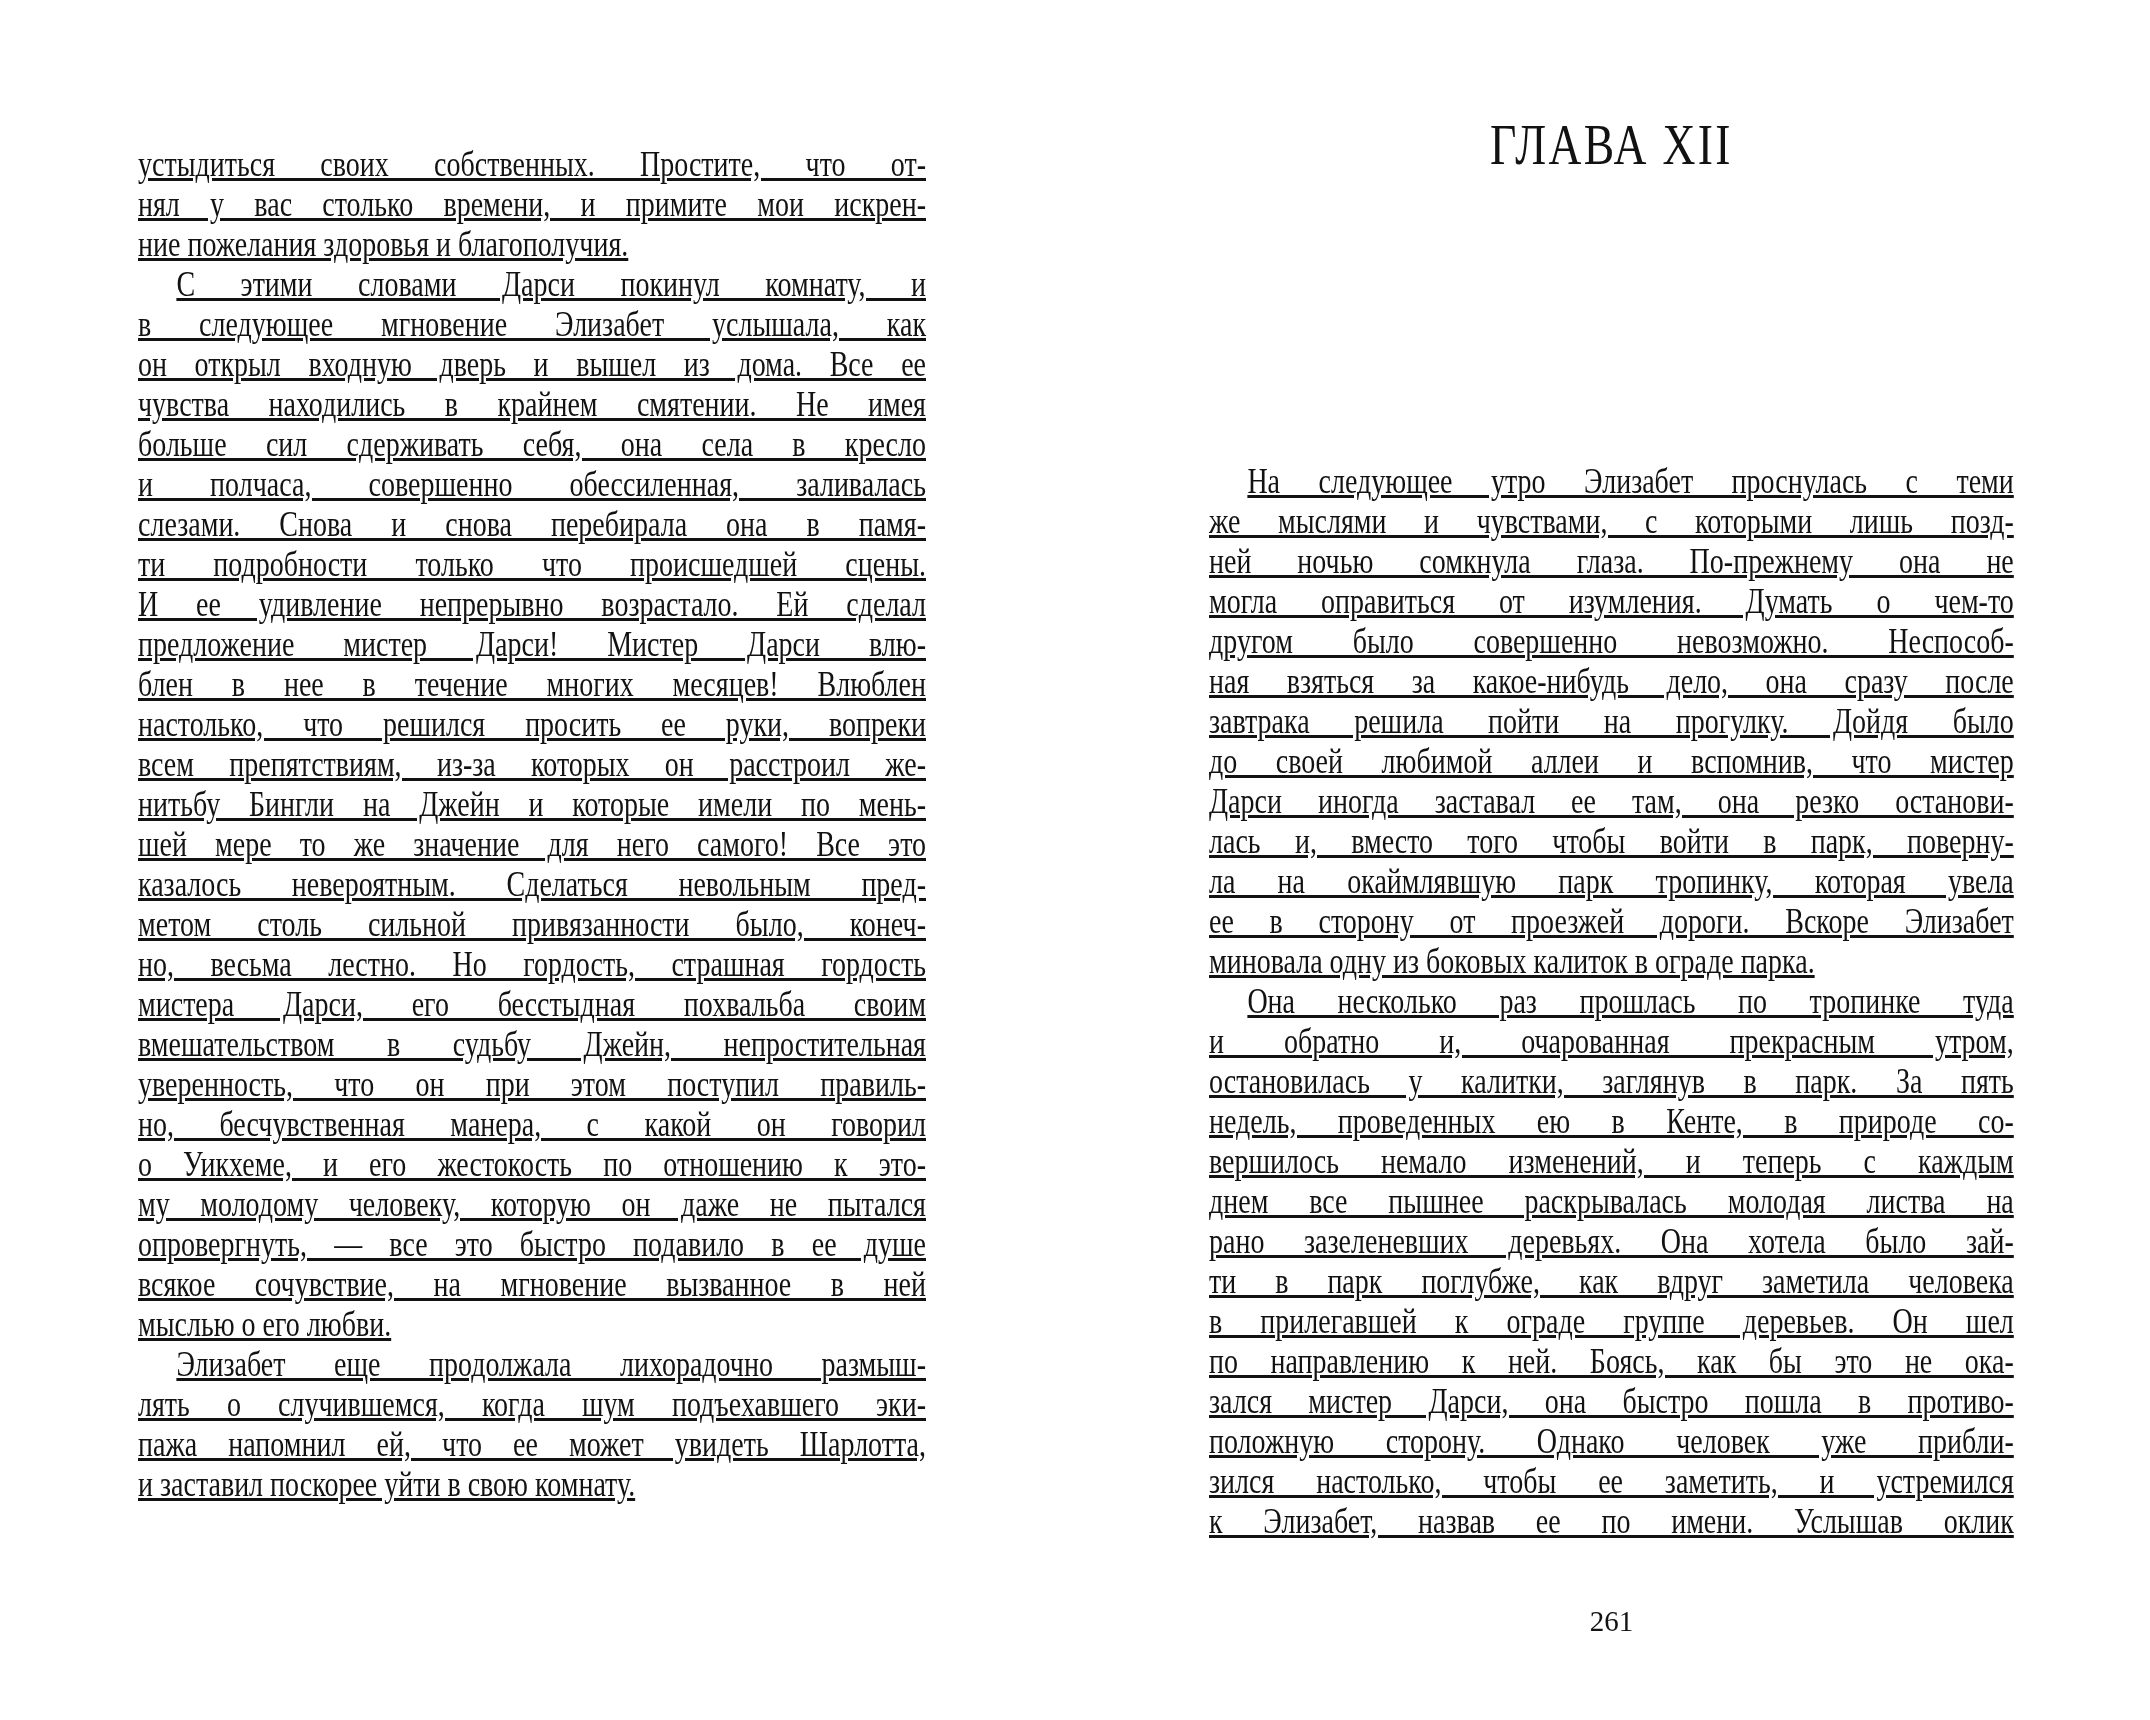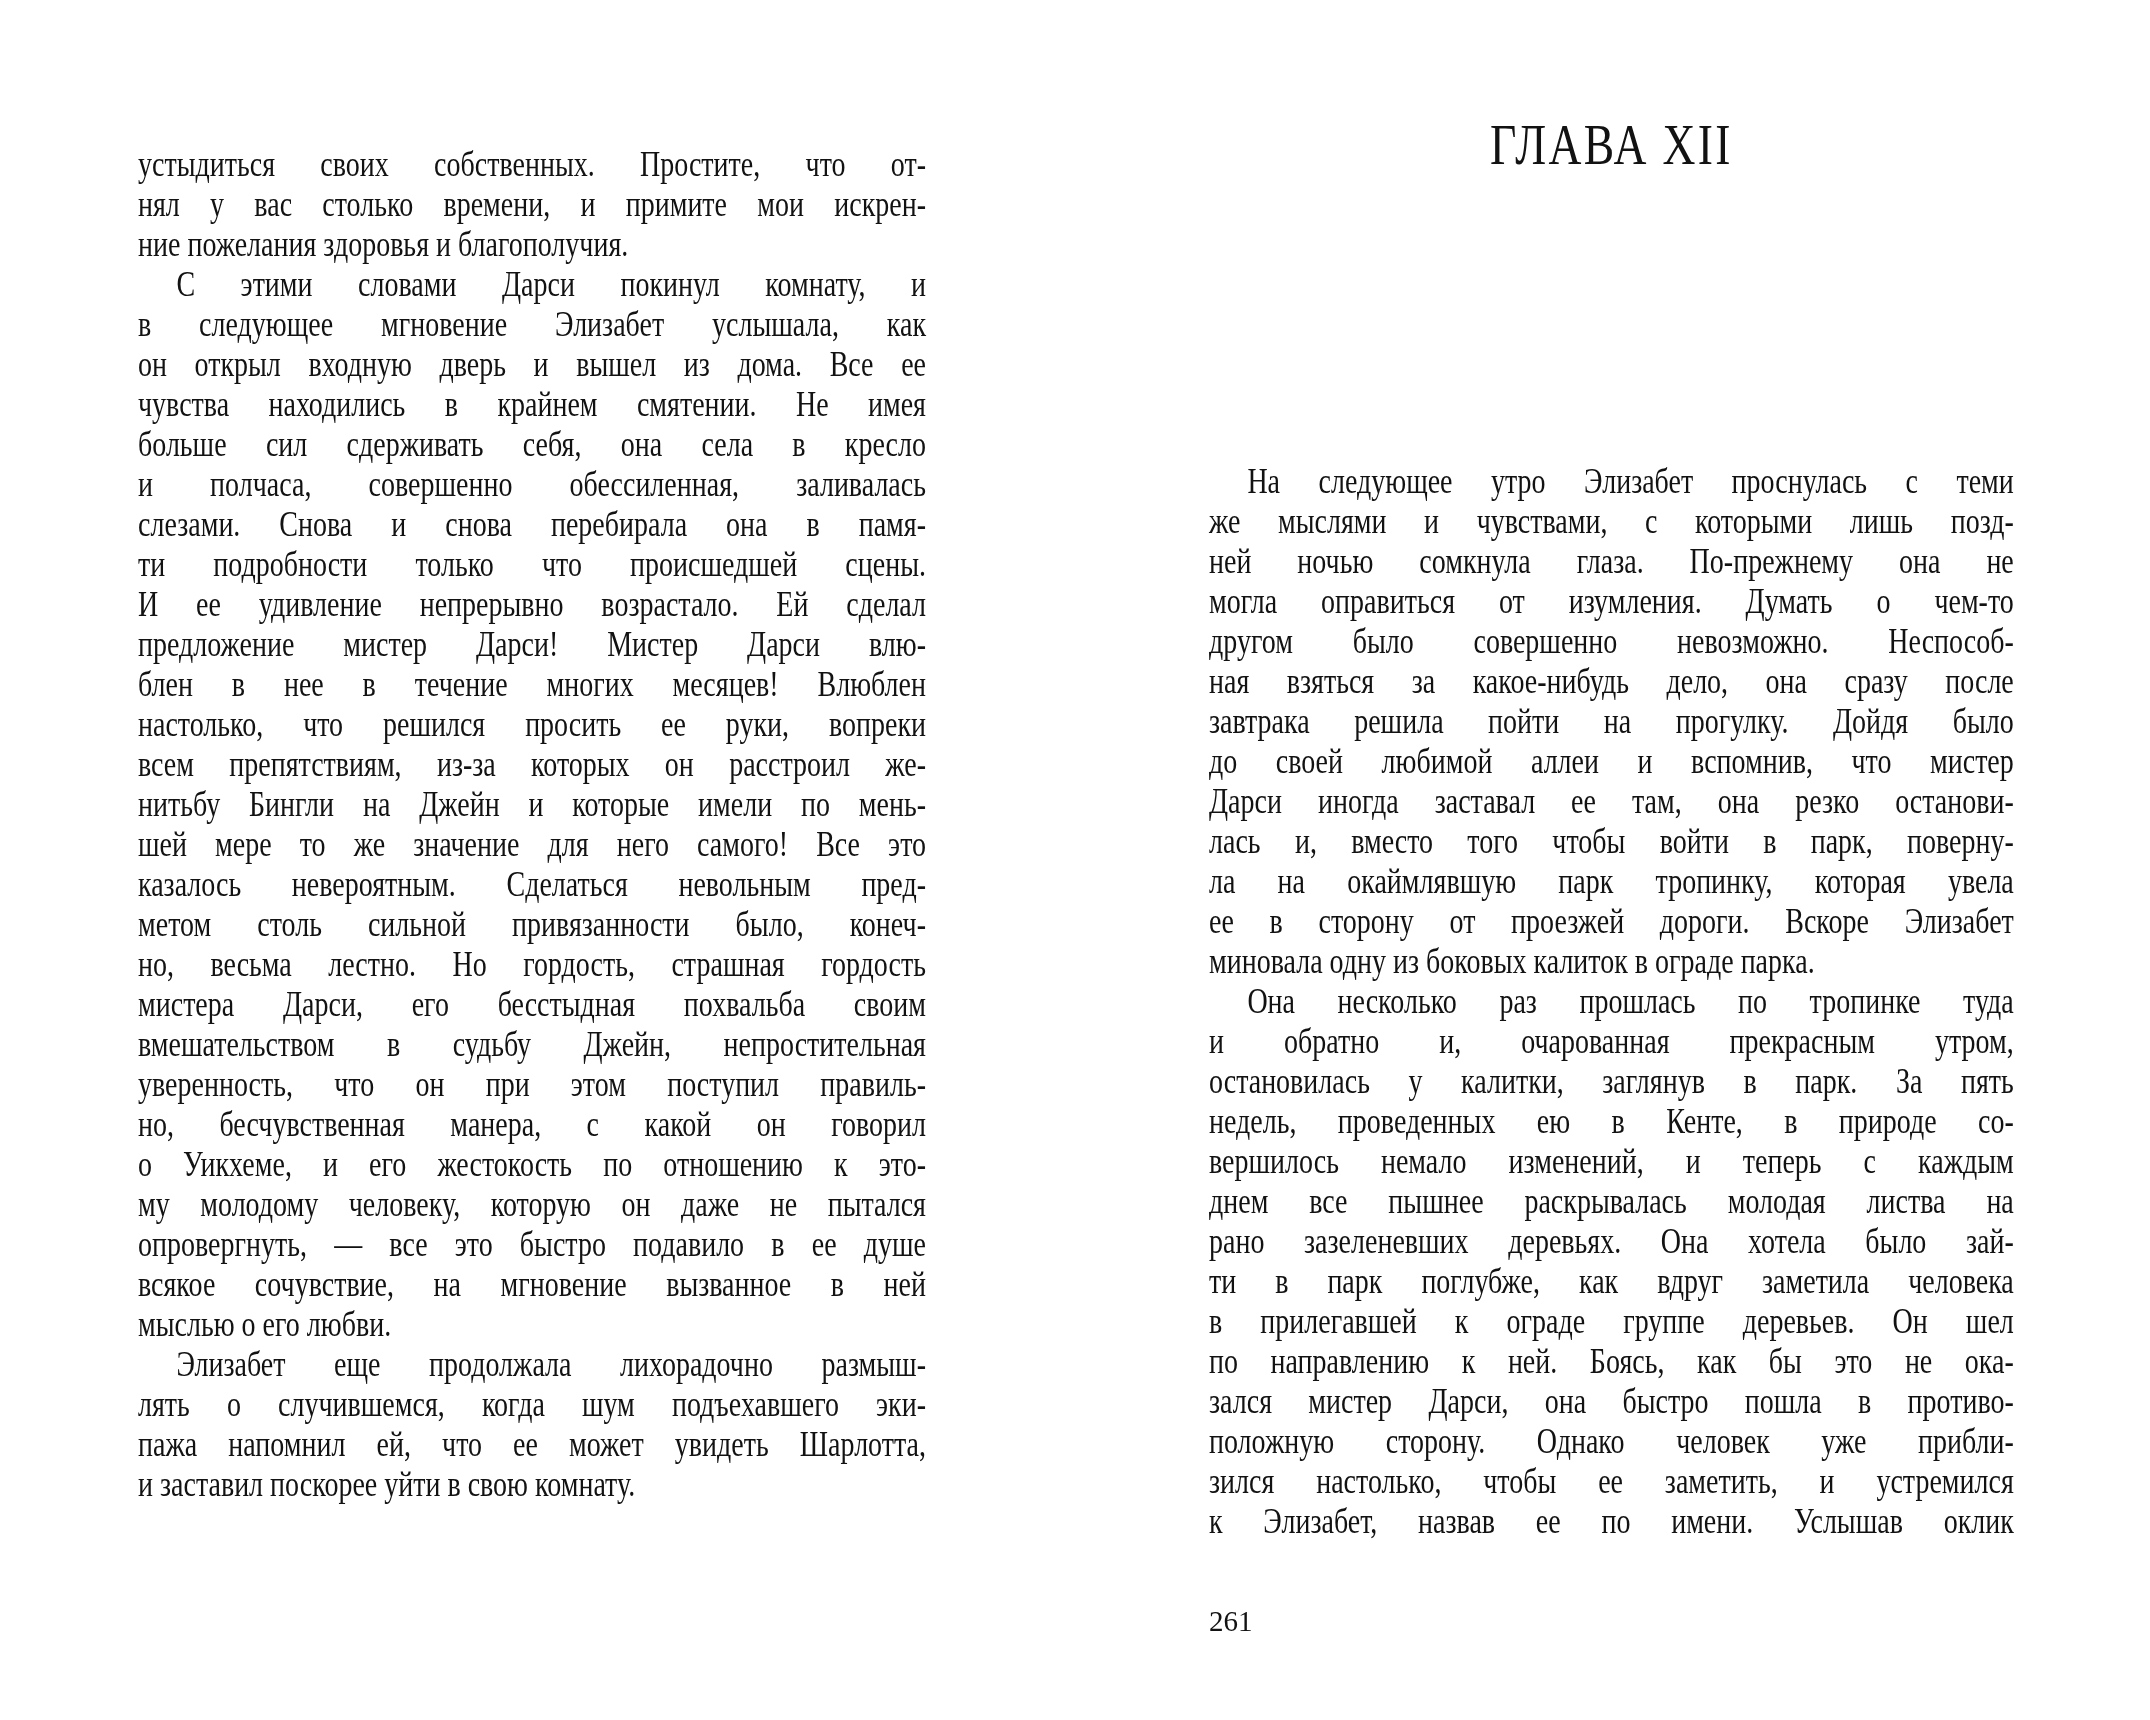--- a/index.html
+++ b/index.html
@@ -10,20 +10,21 @@
     width: 2151px;
     height: 1720px;
     position: relative;
     background: #ffffff;
     color: #121212;
     font-family: "Liberation Serif", "DejaVu Serif", serif;
     overflow: hidden;
   }
   .column {
     position: absolute;
+    text-decoration: underline;
   }
   .line {
     font-size: 35px;
     line-height: 40px;
     height: 40px;
     text-align: justify;
     text-align-last: justify;
     transform: scaleX(0.8);
     transform-origin: 0 0;
   }
@@ -59,20 +60,21 @@
     line-height: 60px;
     letter-spacing: 2.9px;
     text-align: center;
     white-space: nowrap;
   }
   #page-number {
     position: absolute;
     left: 1209px;
     top: 1605px;
     width: 805px;
+    text-align: center;
     font-size: 29px;
     line-height: 32px;
   }
 </style>
 </head>
 <body style="background: rgb(255, 255, 255); color: rgb(18, 18, 18);">
 
 <div id="left-col" class="column">
     <div class="line">устыдиться своих собственных. Простите, что от-</div>
     <div class="line">нял у вас столько времени, и примите мои искрен-</div>

